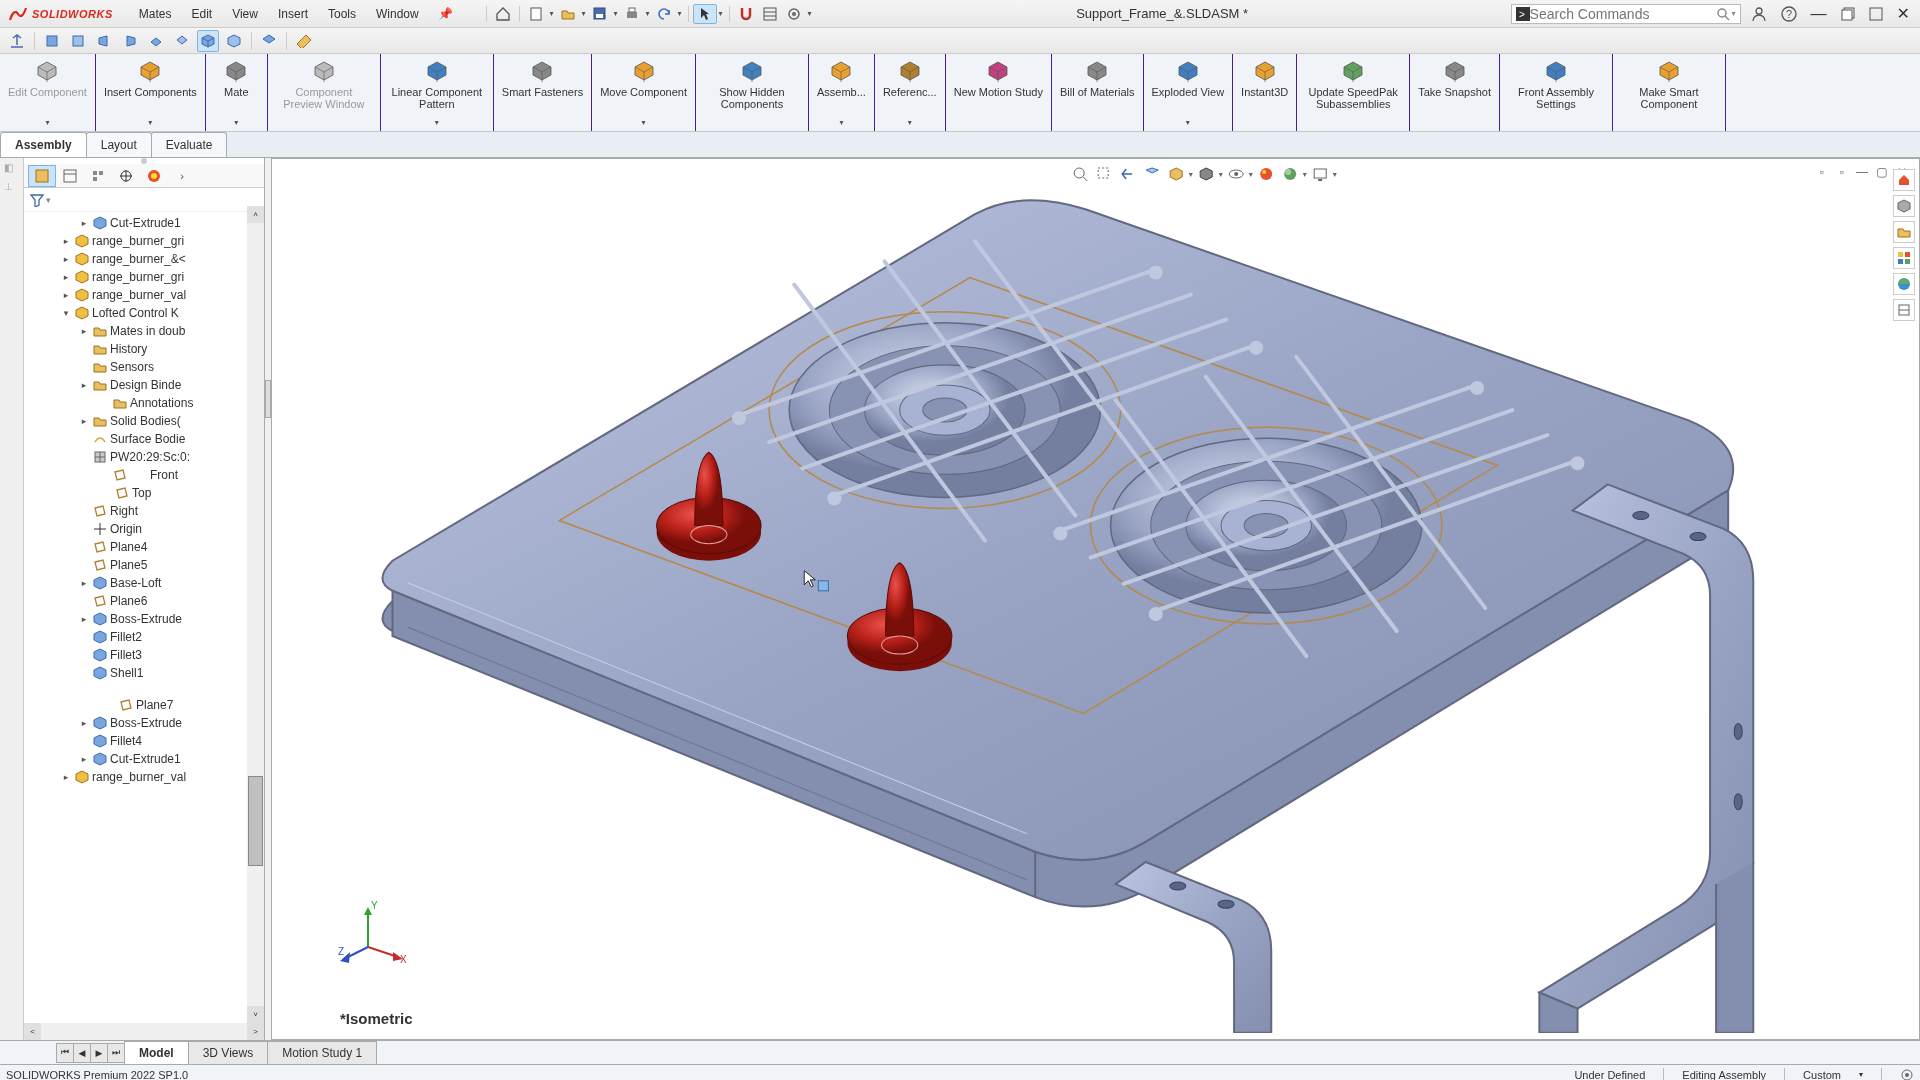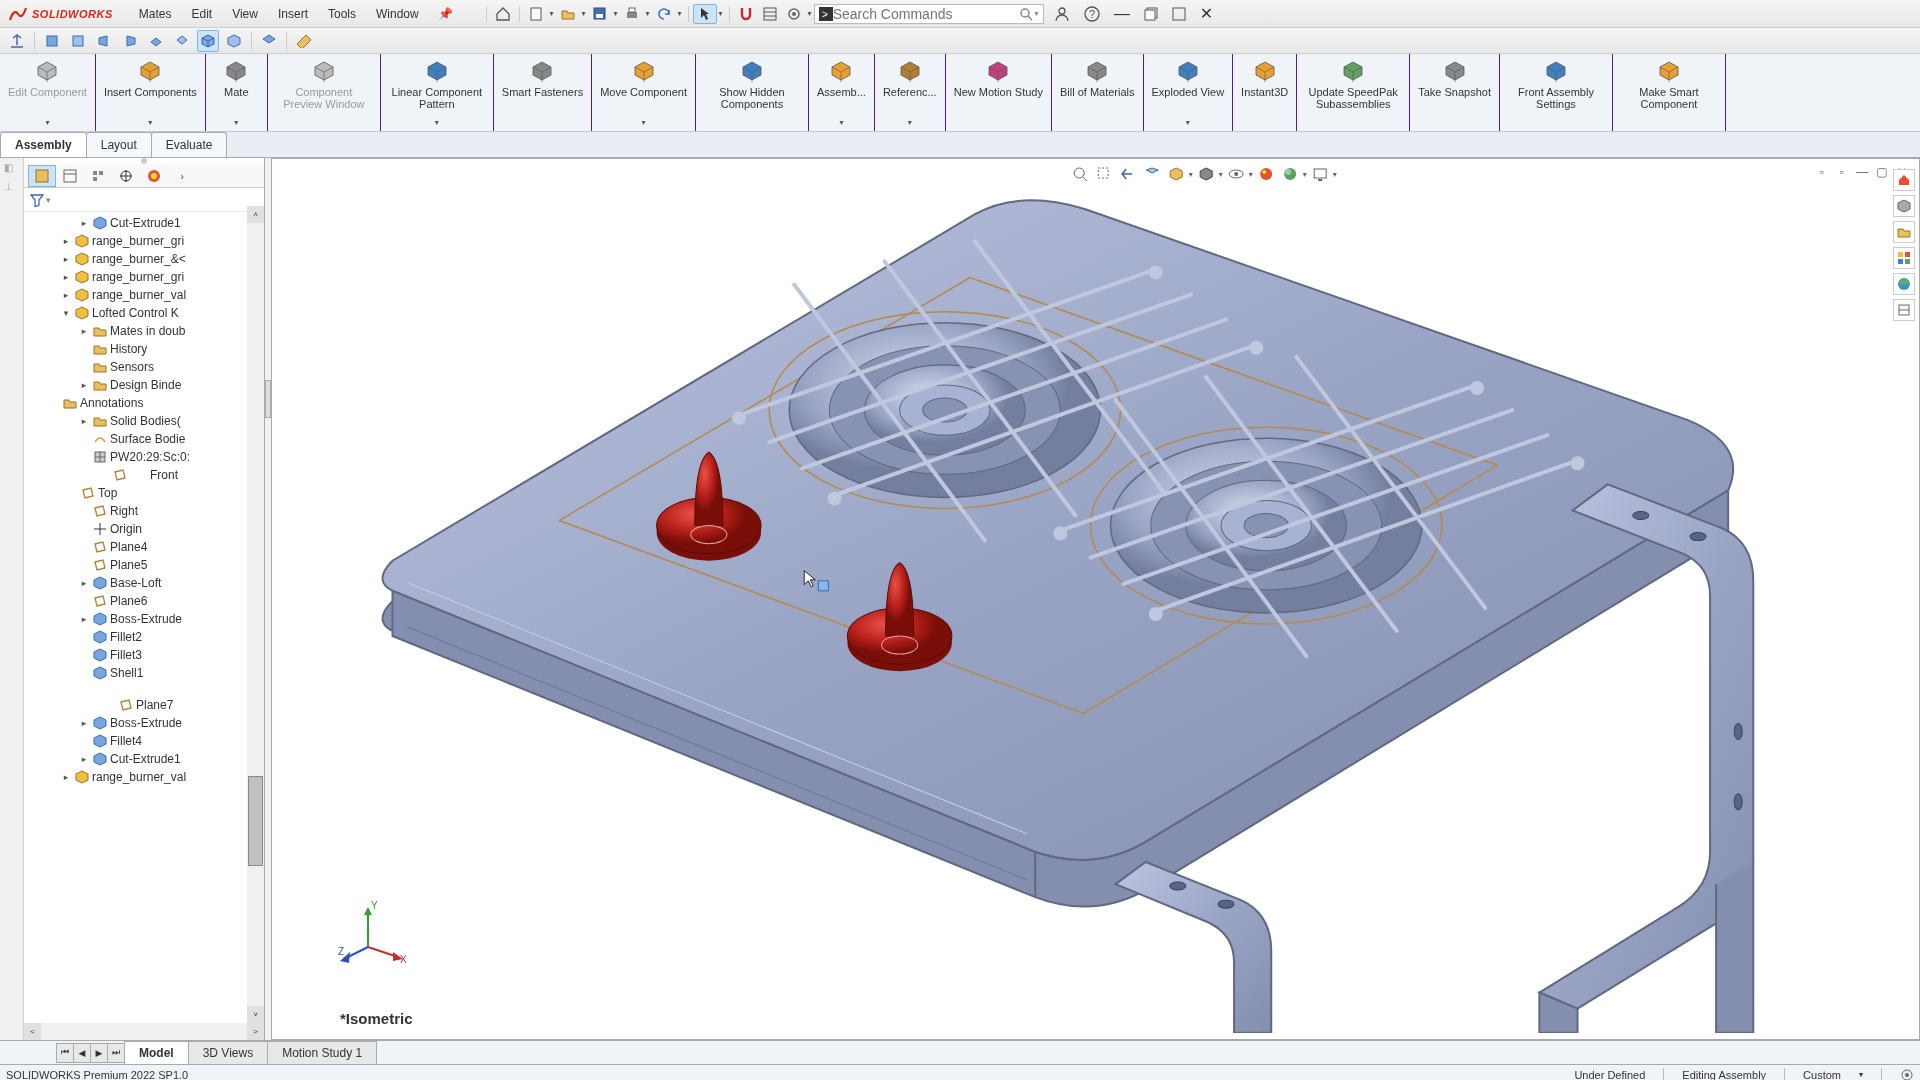--- a/index.html
+++ b/index.html
@@ -171,20 +171,21 @@
       </div>
     <div class="tb">
         <svg width="14" height="14">
           <circle cx="7" cy="7" r="5" fill="none" stroke="#666" stroke-width="1.5"></circle>
           <circle cx="7" cy="7" r="2" fill="#666"></circle>
         </svg>
       </div>
       <div class="tbd">▾</div>
   </div>
 
+  <div class="doc-title">Support_Frame_&amp;.SLDASM *</div>
 
   <div class="search-box">
     <svg width="14" height="14">
         <rect width="14" height="14" fill="#333"></rect>
         <text x="3" y="11" fill="#fff" font-size="10">&gt;</text>
       </svg>
     <input placeholder="Search Commands" style="">
     <svg width="14" height="14">
         <circle cx="6" cy="6" r="4" fill="none" stroke="#888" stroke-width="1.5"></circle>
         <line x1="9" y1="9" x2="13" y2="13" stroke="#888" stroke-width="1.5"></line>
@@ -588,21 +589,21 @@
           </div>
           <div class="tree-row" style="padding-left: 54px;">
             <span class="exp">▸</span>
     <span class="icon">
               <svg width="14" height="12">
                 <path d="M1 3h5l1 2h6v6H1z" fill="#e8c060" stroke="#a07020"></path>
               </svg>
             </span>
     <span class="label">Design Binde</span>
           </div>
-          <div class="tree-row" style="padding-left: 24px;">
+          <div class="tree-row" style="padding-left: 74px;">
             <span class="exp"></span>
     <span class="icon">
               <svg width="14" height="12">
                 <path d="M1 3h5l1 2h6v6H1z" fill="#e8c060" stroke="#a07020"></path>
               </svg>
             </span>
     <span class="label">Annotations</span>
           </div>
           <div class="tree-row" style="padding-left: 54px;">
             <span class="exp">▸</span>
@@ -635,21 +636,21 @@
           </div>
           <div class="tree-row" style="padding-left: 54px; gap: 20px;">
             <span class="exp"></span>
     <span class="icon">
               <svg width="14" height="14">
                 <path d="M2 4l8-2 2 8-8 2z" fill="none" stroke="#b08030" stroke-width="1.3"></path>
               </svg>
             </span>
     <span class="label">Front</span>
           </div>
-          <div class="tree-row" style="padding-left: 42px;">
+          <div class="tree-row" style="padding-left: 76px;">
             <span class="exp"></span>
     <span class="icon">
               <svg width="14" height="14">
                 <path d="M2 4l8-2 2 8-8 2z" fill="none" stroke="#b08030" stroke-width="1.3"></path>
               </svg>
             </span>
     <span class="label">Top</span>
           </div>
           <div class="tree-row" style="padding-left: 54px; text-align: center;">
             <span class="exp"></span>

